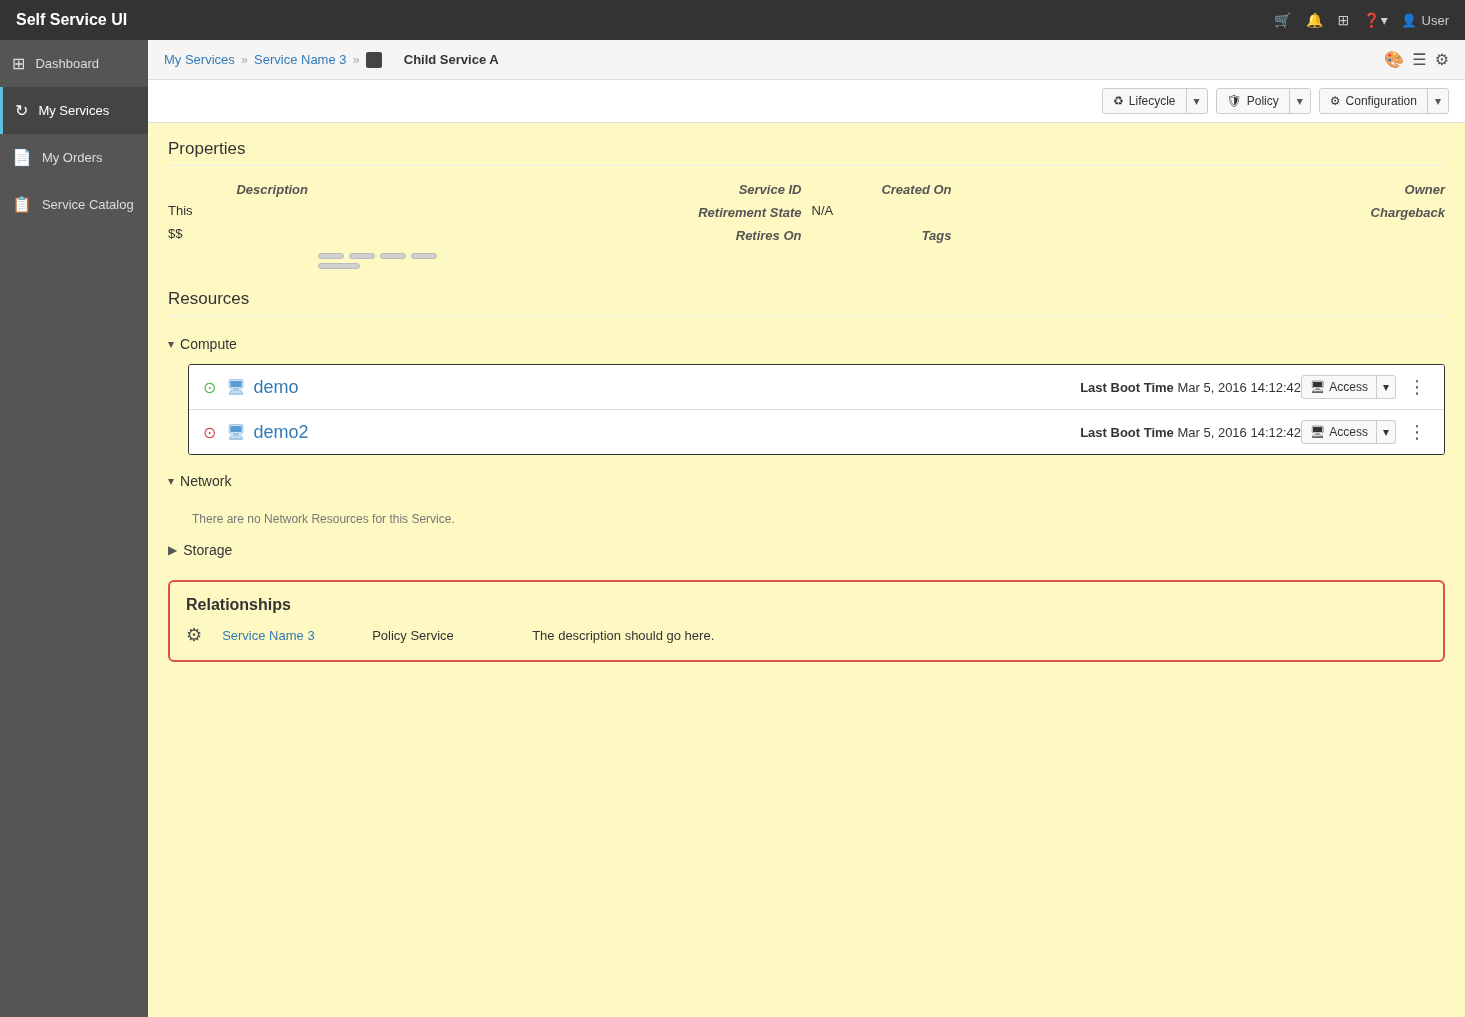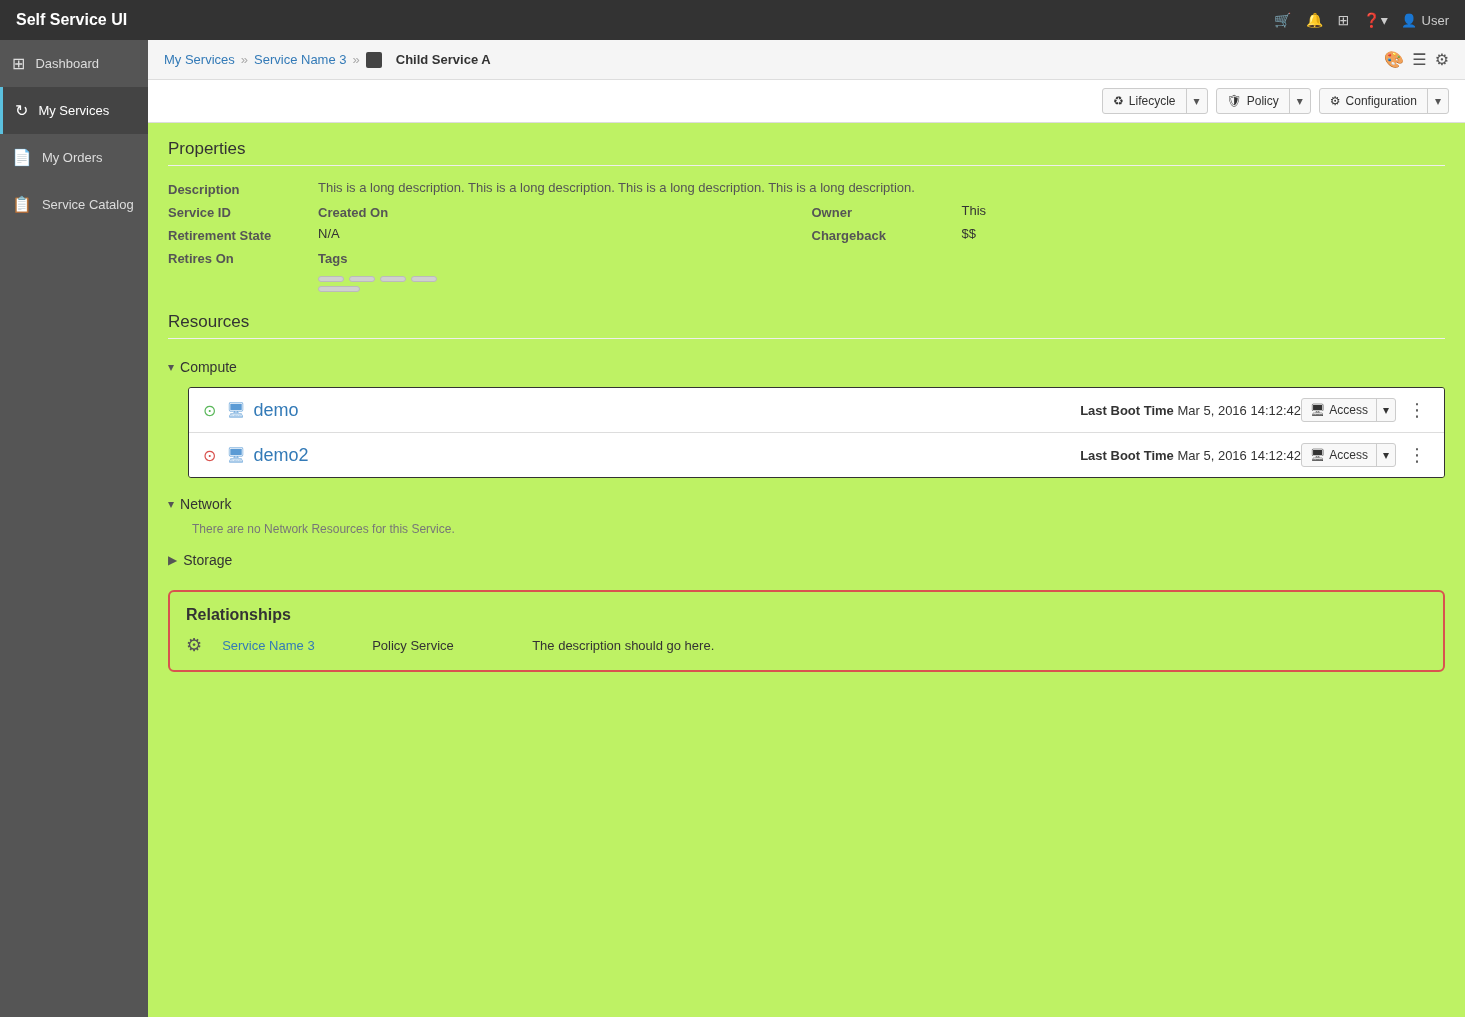--- a/index.html
+++ b/index.html
@@ -81,21 +81,21 @@
       display: flex;
       align-items: center;
       gap: 6px;
       font-size: 13px;
     }
     .breadcrumb a { color: #337ab7; text-decoration: none; }
     .breadcrumb .sep { color: #aaa; }
     .breadcrumb .current {
       display: flex;
       align-items: center;
-      gap: 14px;
+      gap: 22px;
       font-weight: bold;
       color: #333;
     }
     .breadcrumb-icons { display: flex; gap: 8px; }
     .bc-icon { cursor: pointer; font-size: 16px; color: #555; }
 
     
     .action-bar {
       background: #fff;
       border-bottom: 1px solid #ddd;
@@ -124,21 +124,21 @@
     .btn-dropdown .btn-caret {
       padding: 5px 7px;
       color: #555;
     }
 
     
     .page-body {
       flex: 1;
       overflow-y: auto;
       padding: 16px 20px;
-      background: #bef264;
+      background: #fef9c3;
     }
 
     
     .section-title {
       font-size: 17px;
       font-weight: normal;
       color: #333;
       margin-bottom: 14px;
       border-bottom: 1px solid #eee;
       padding-bottom: 6px;
@@ -147,23 +147,24 @@
     
     .properties-table {
       display: grid;
       grid-template-columns: 140px 1fr 140px 1fr;
       gap: 6px 10px;
       margin-bottom: 20px;
       font-size: 13px;
     }
     .prop-label {
       font-weight: bold;
-      text-align: left;
+      text-align: right;
       color: #555;
       padding-top: 2px;
+      font-style: italic;
     }
     .prop-value { color: #333; }
     .prop-desc {
       grid-column: 2 / 5;
       color: #555;
     }
 
     
     .tags-row {
       display: flex;
@@ -254,21 +255,21 @@
       cursor: pointer;
       font-size: 18px;
       color: #555;
       padding: 0 4px;
     }
 
     .network-empty {
       font-size: 12px;
       color: #777;
       margin-left: 24px;
-      margin-top: 4px;
+      margin-top: 17px;
       margin-bottom: 10px;
     }
 
     
     .relationships-box {
       border: 2px solid #d9534f;
       border-radius: 6px;
       padding: 14px 16px;
       margin-top: 16px;
     }
@@ -366,21 +367,20 @@
         <span class="btn-caret">▾</span>
       </div>
     </div>
 
     <div class="page-body">
 
       <div class="section-title">Properties</div>
       <div class="properties-table">
 
         <div class="prop-label">Description</div>
-        <div class="prop-desc">This is a long description. This is a long description. This is a long description. This is a long description.</div>
 
         <div class="prop-label">Service ID</div>
         <div class="prop-label">Created On</div>
 
         <div class="prop-label">Owner</div>
         <div class="prop-value">This</div>
         <div class="prop-label">Retirement State</div>
         <div class="prop-value">N/A</div>
 
         <div class="prop-label">Chargeback</div>

